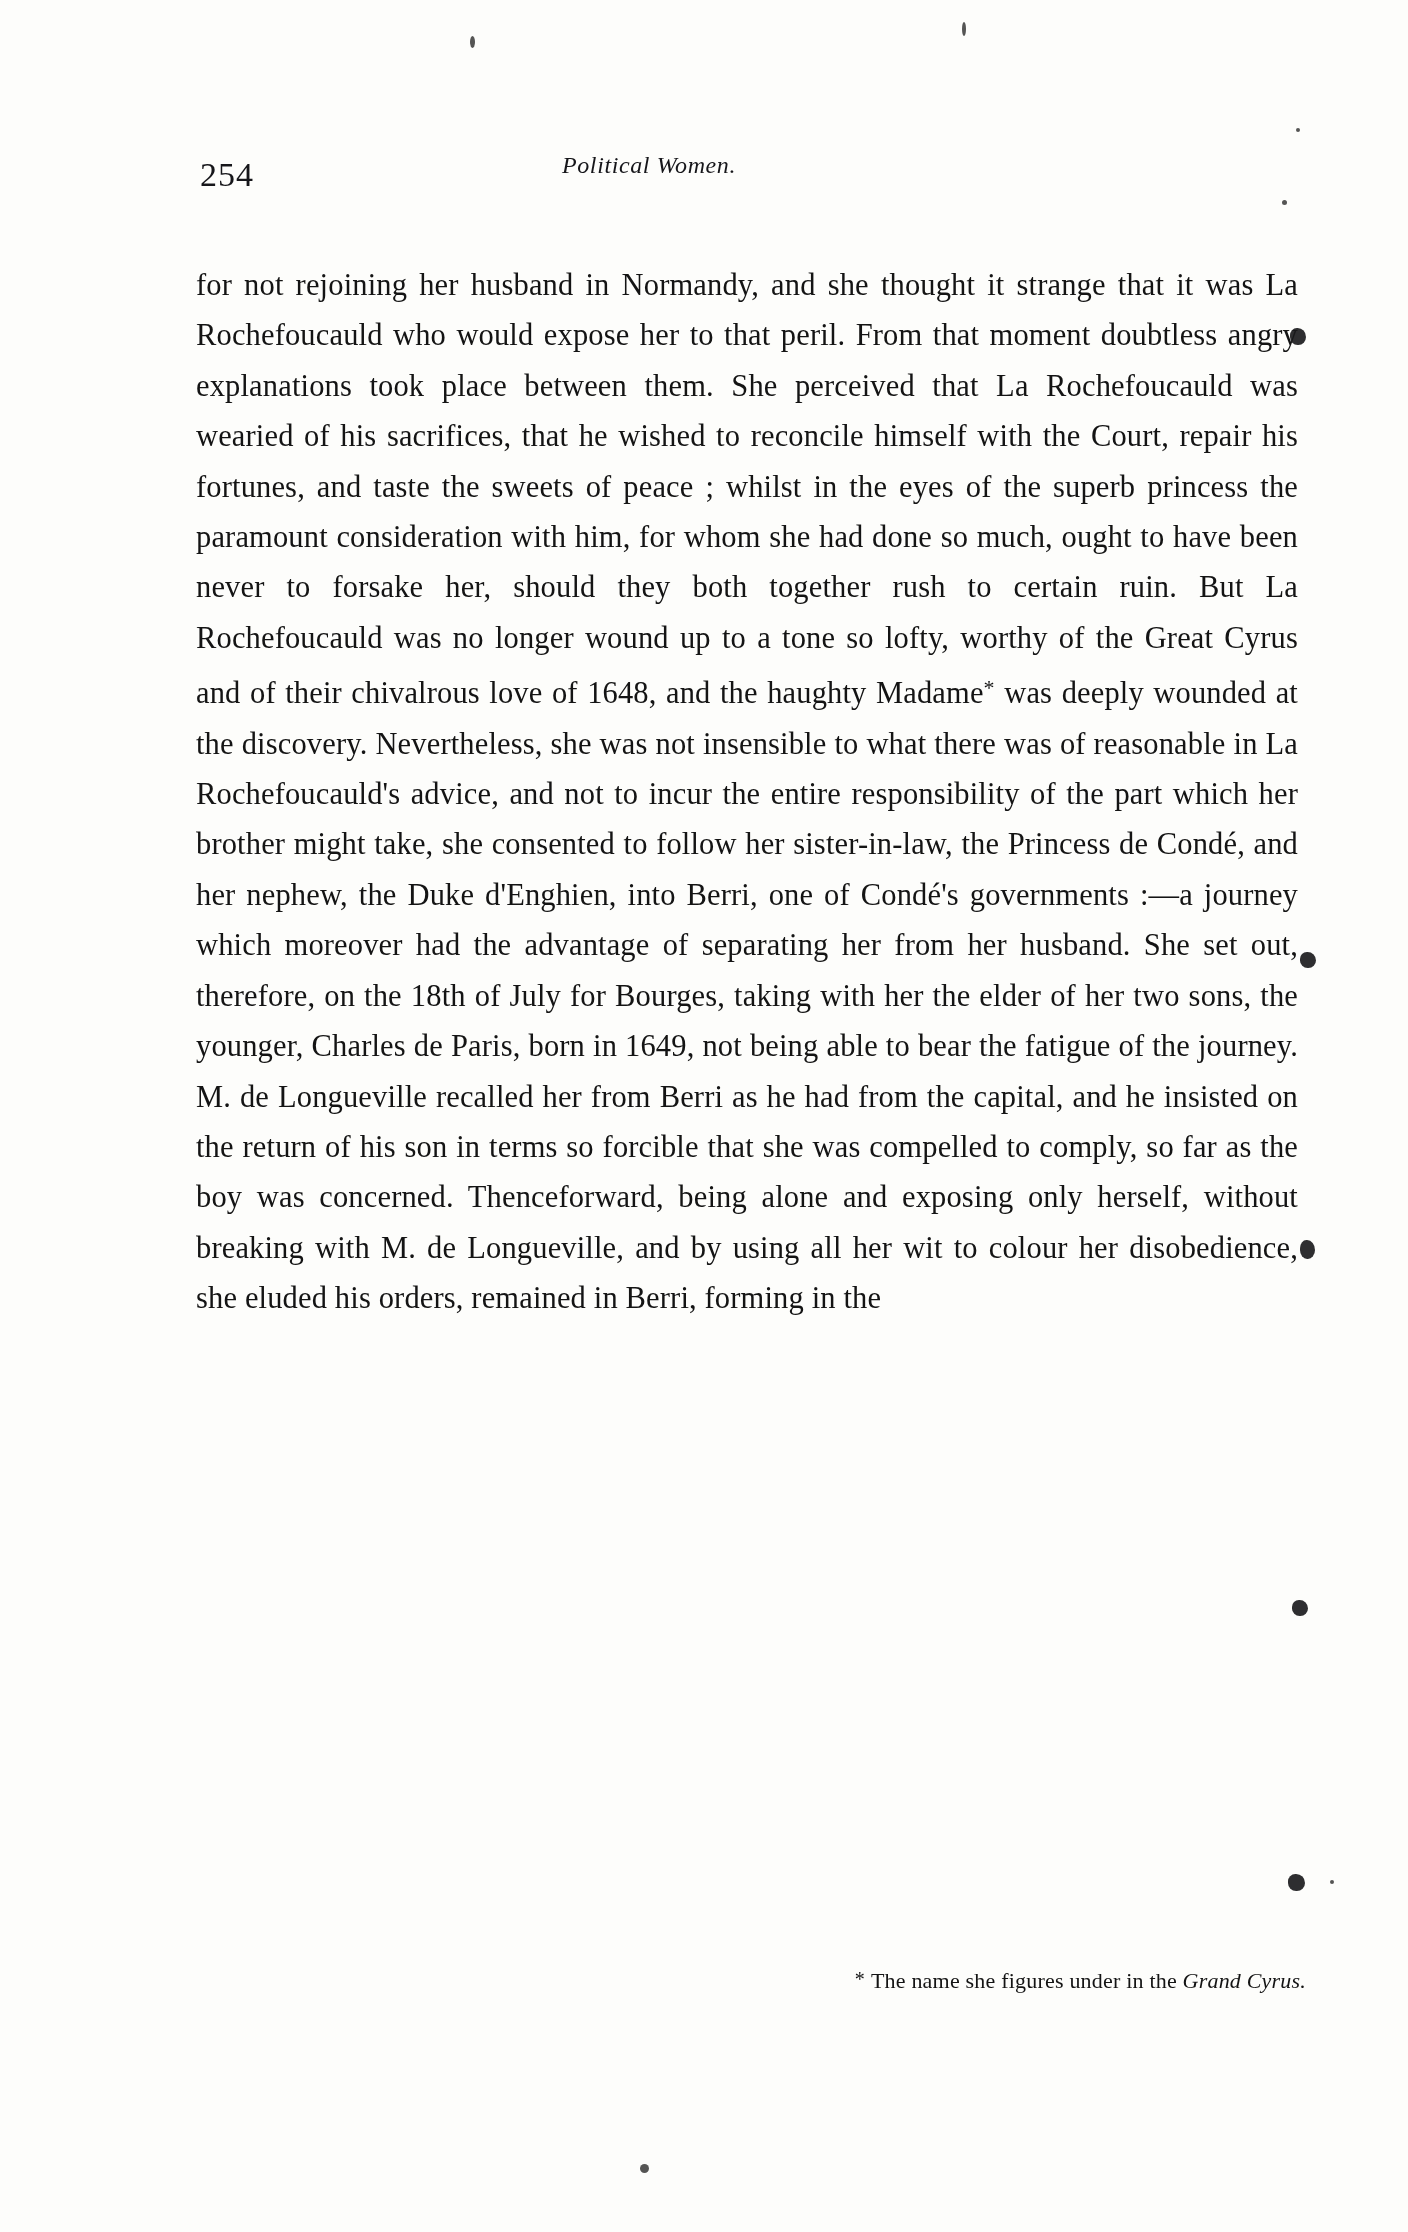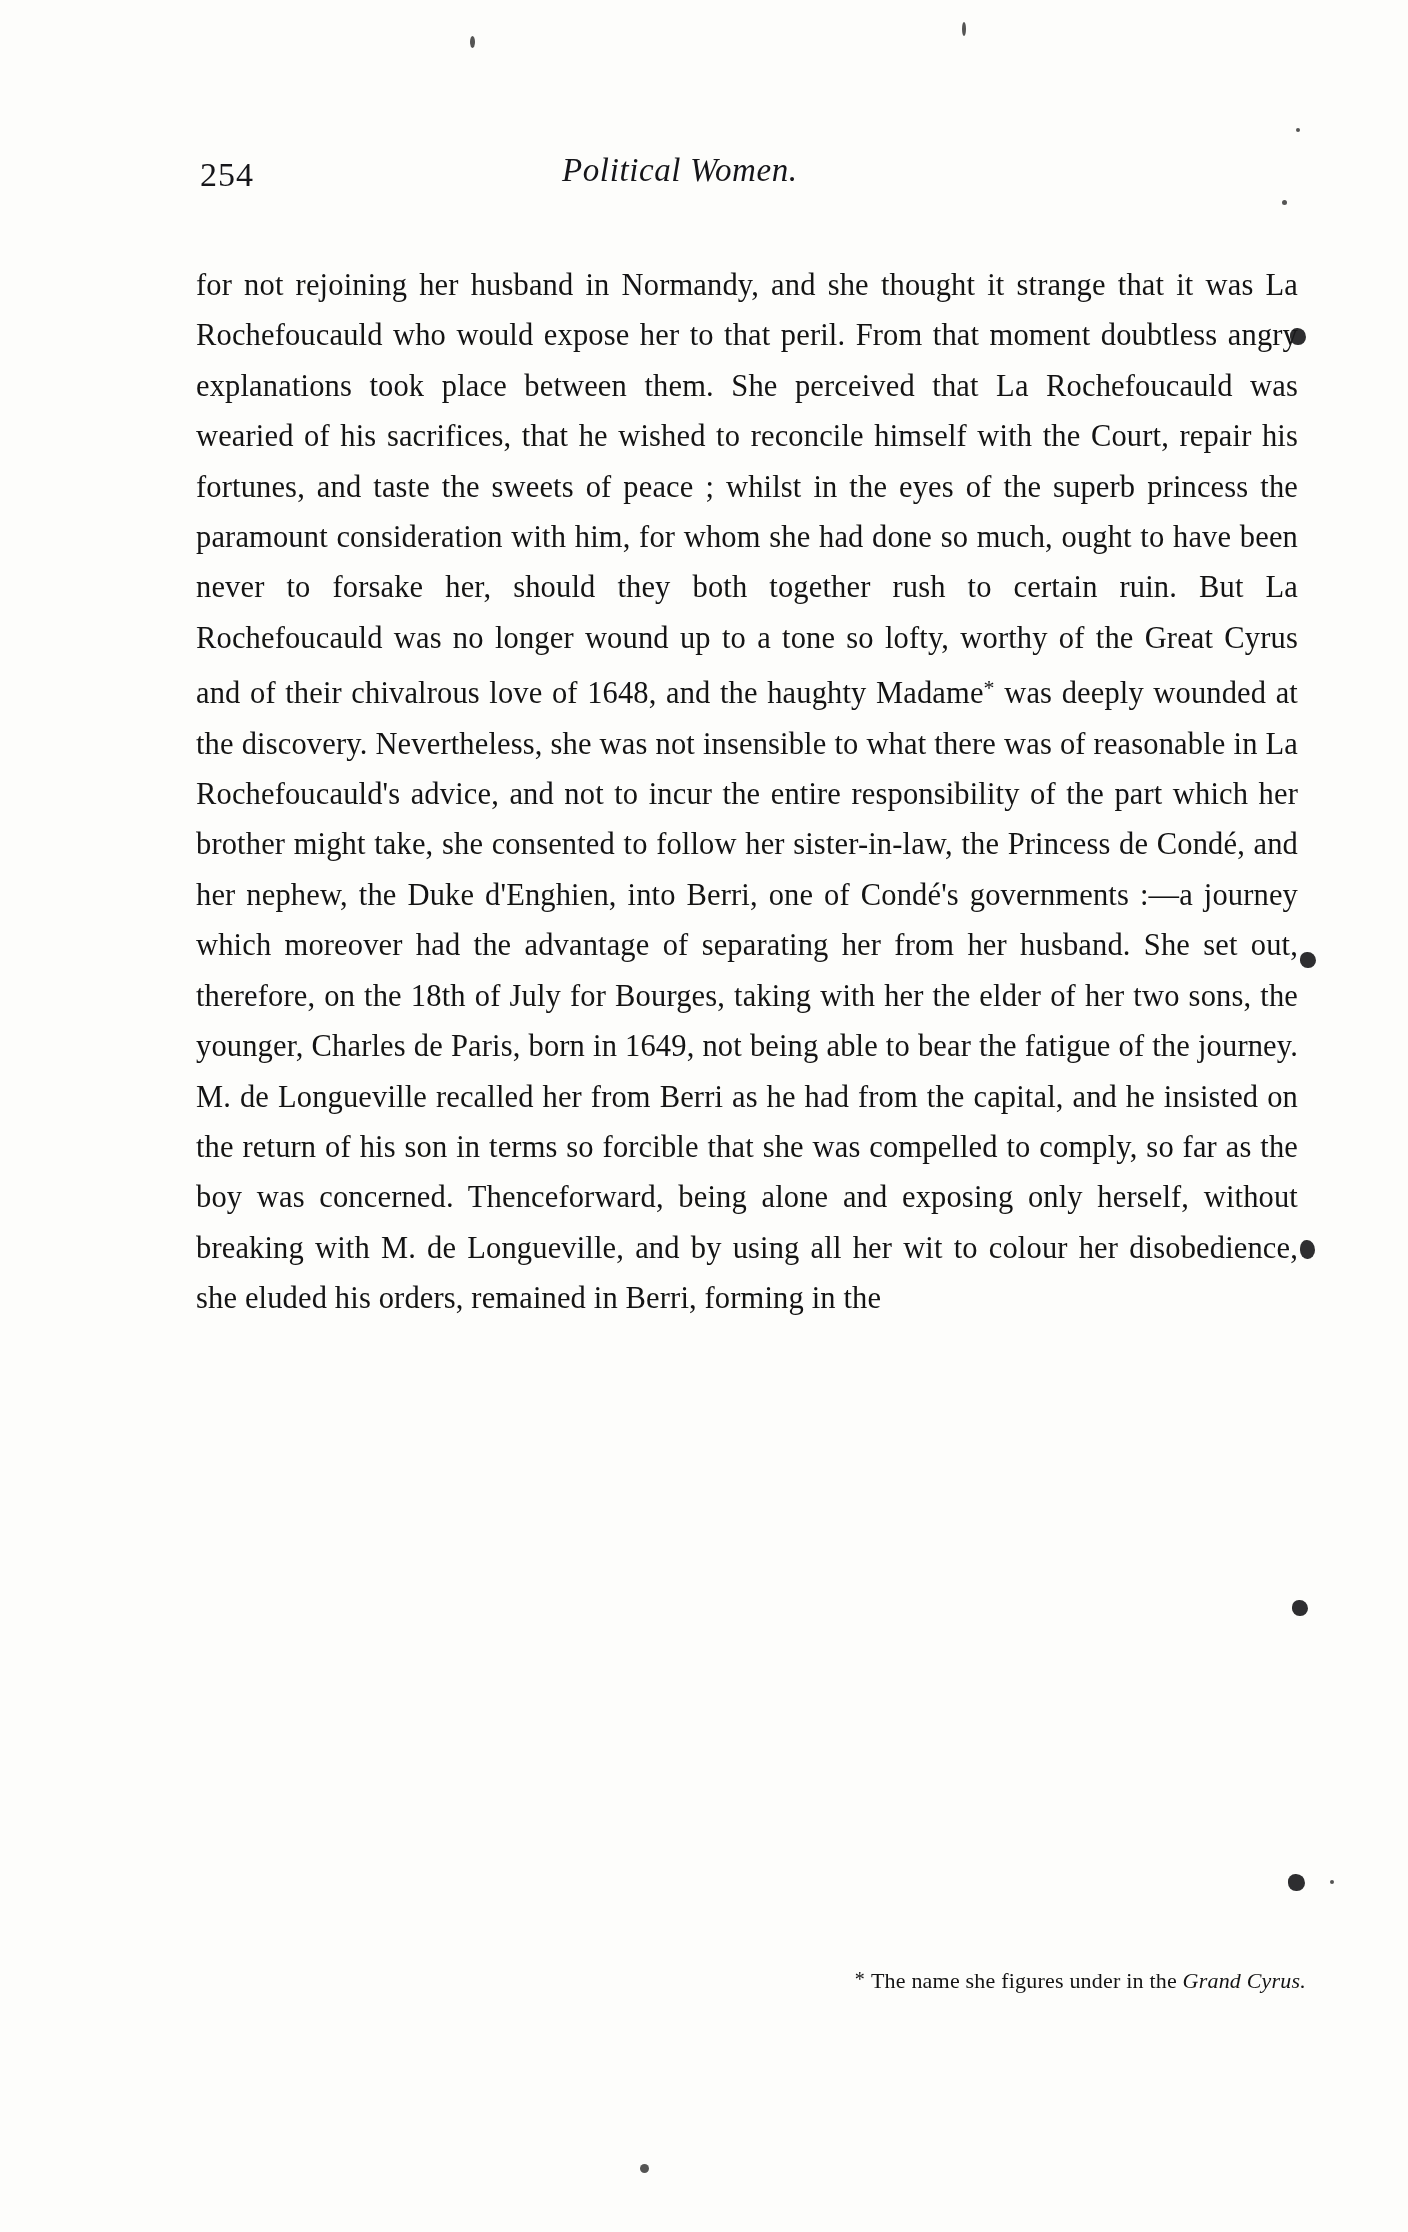--- a/index.html
+++ b/index.html
@@ -42,21 +42,21 @@
     font-size: 34px;
     letter-spacing: 1px;
     color: #16161a;
   }
   .running-title {
     position: absolute;
     left: 366px;
     top: 12px;
     font-family: "Liberation Serif", serif;
     font-style: italic;
-    font-size: 33px;
+    font-size: 24px;
     letter-spacing: 0.6px;
     color: #16161a;
     white-space: nowrap;
   }
   .body-text {
     margin-top: 50px;
     width: 1102px;
     font-size: 30.5px;
     line-height: 50.4px;
     text-align: justify;

